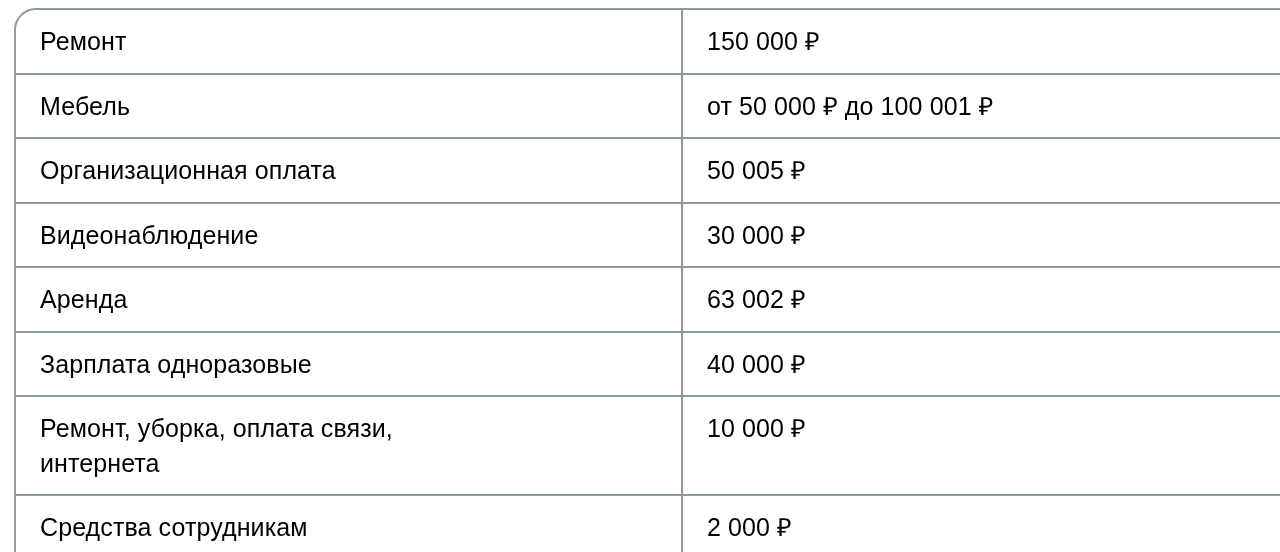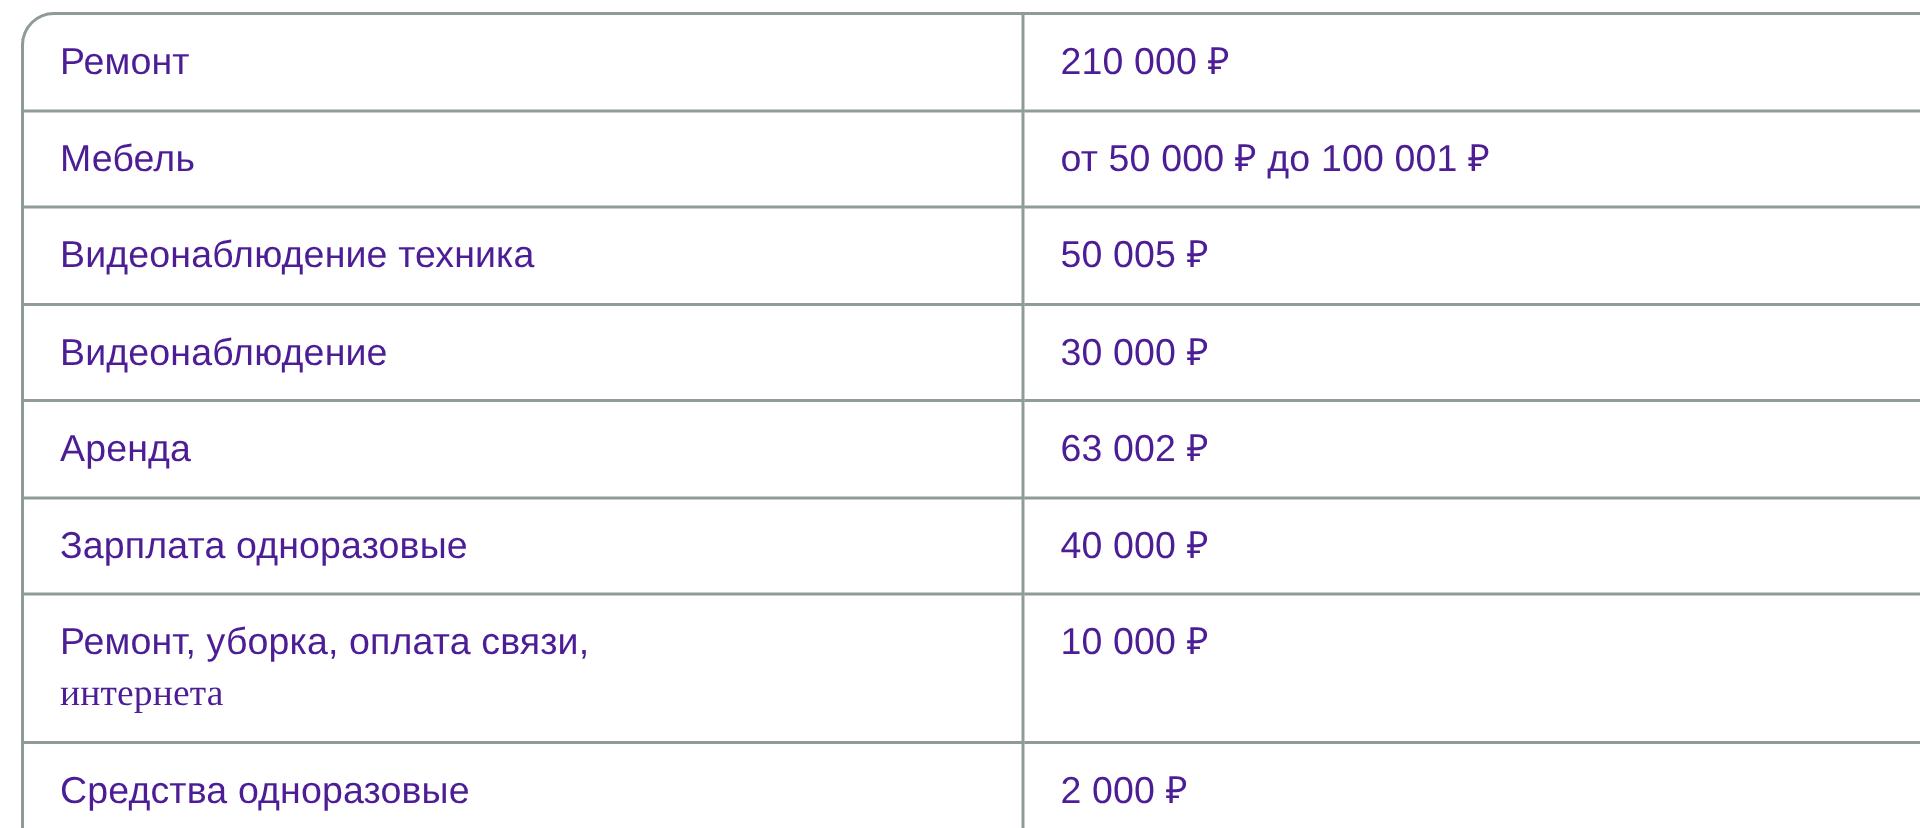--- a/index.html
+++ b/index.html
@@ -40,77 +40,76 @@
     width: 100%;
     table-layout: fixed;
   }
 
   table.cost-table td {
     border-bottom: 2px solid #8f9c96;
     vertical-align: top;
     padding: 14px 18px 14px 24px;
     font-size: 25px;
     line-height: 1.38;
-    color: #4c1d95;
+    color: #000000;
     font-weight: 400;
     letter-spacing: 0.1px;
   }
 
   table.cost-table tr:last-child td {
     border-bottom: none;
   }
 
   td.col-label {
     width: 623px;
     border-right: 2px solid #8f9c96;
   }
 
   td.col-value {
     padding-left: 22px;
   }
 
   .line2 {
     display: block;
-    font-family: Liberation Serif, serif;
   }
 
   .tall td {
     padding-top: 16px;
     padding-bottom: 16px;
   }
 </style>
 </head>
 <body>
 
 <div class="sheet">
   <div class="table-wrap">
     <table class="cost-table">
       <tbody>
 
         <tr>
           <td class="col-label">
             <span>Ремонт</span>
           </td>
           <td class="col-value">
-            <span>210 000 ₽</span>
+            <span>150 000 ₽</span>
           </td>
         </tr>
 
         <tr>
           <td class="col-label">
             <span>Мебель</span>
           </td>
           <td class="col-value">
             <span>от 50 000 ₽ до 100 001 ₽</span>
           </td>
         </tr>
 
         <tr>
           <td class="col-label">
-            <span>Видеонаблюдение техника</span>
+            <span>Организационная оплата</span>
           </td>
           <td class="col-value">
             <span>50 005 ₽</span>
           </td>
         </tr>
 
         <tr>
           <td class="col-label">
             <span>Видеонаблюдение</span>
           </td>
@@ -142,21 +141,21 @@
             <span>Ремонт, уборка, оплата связи,</span>
             <span class="line2">интернета</span>
           </td>
           <td class="col-value">
             <span>10 000 ₽</span>
           </td>
         </tr>
 
         <tr class="tall">
           <td class="col-label">
-            <span>Средства одноразовые</span>
+            <span>Средства сотрудникам</span>
             <span class="line2">и одноразовые маски</span>
           </td>
           <td class="col-value">
             <span>2 000 ₽</span>
           </td>
         </tr>
 
       </tbody>
     </table>
   </div>

